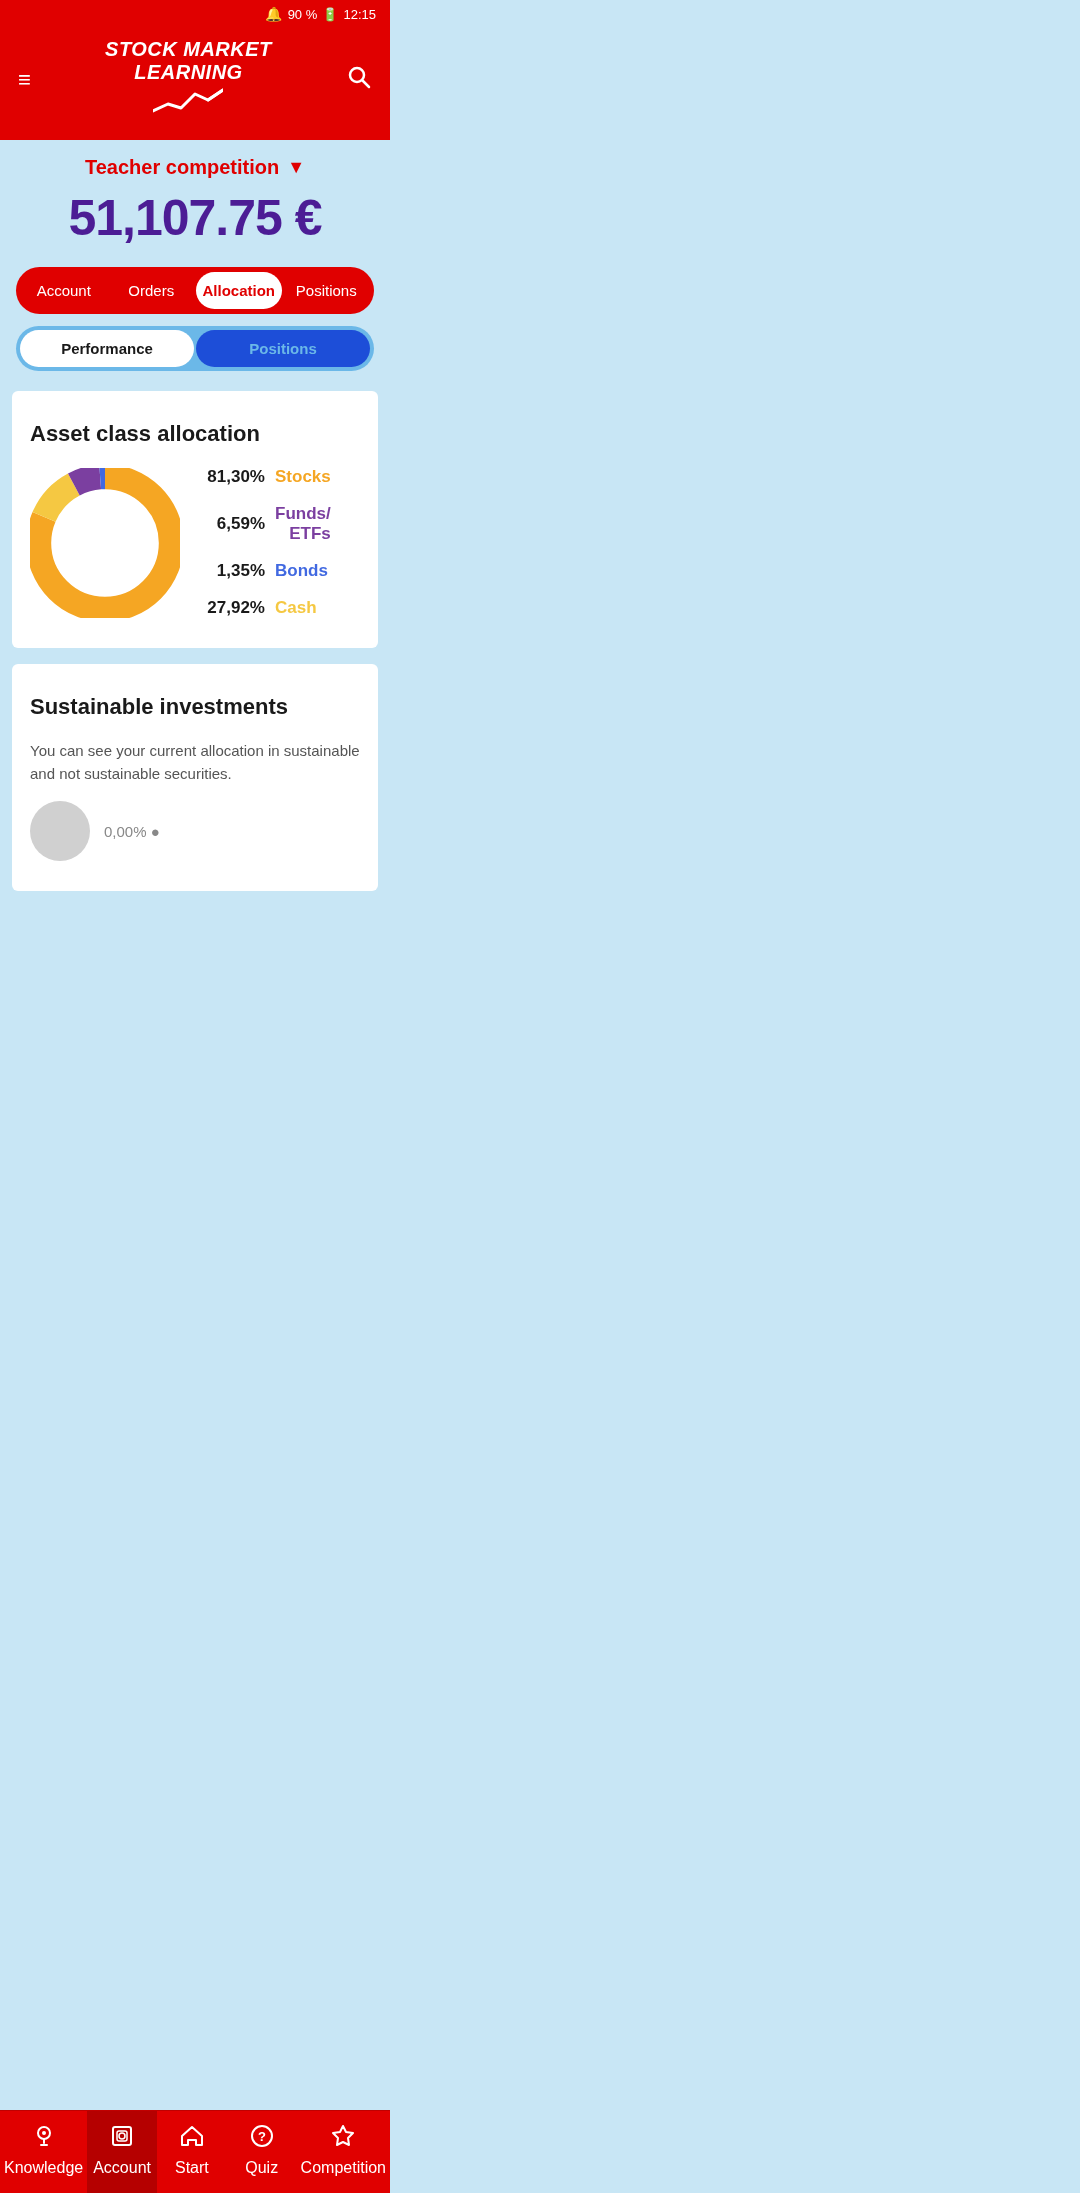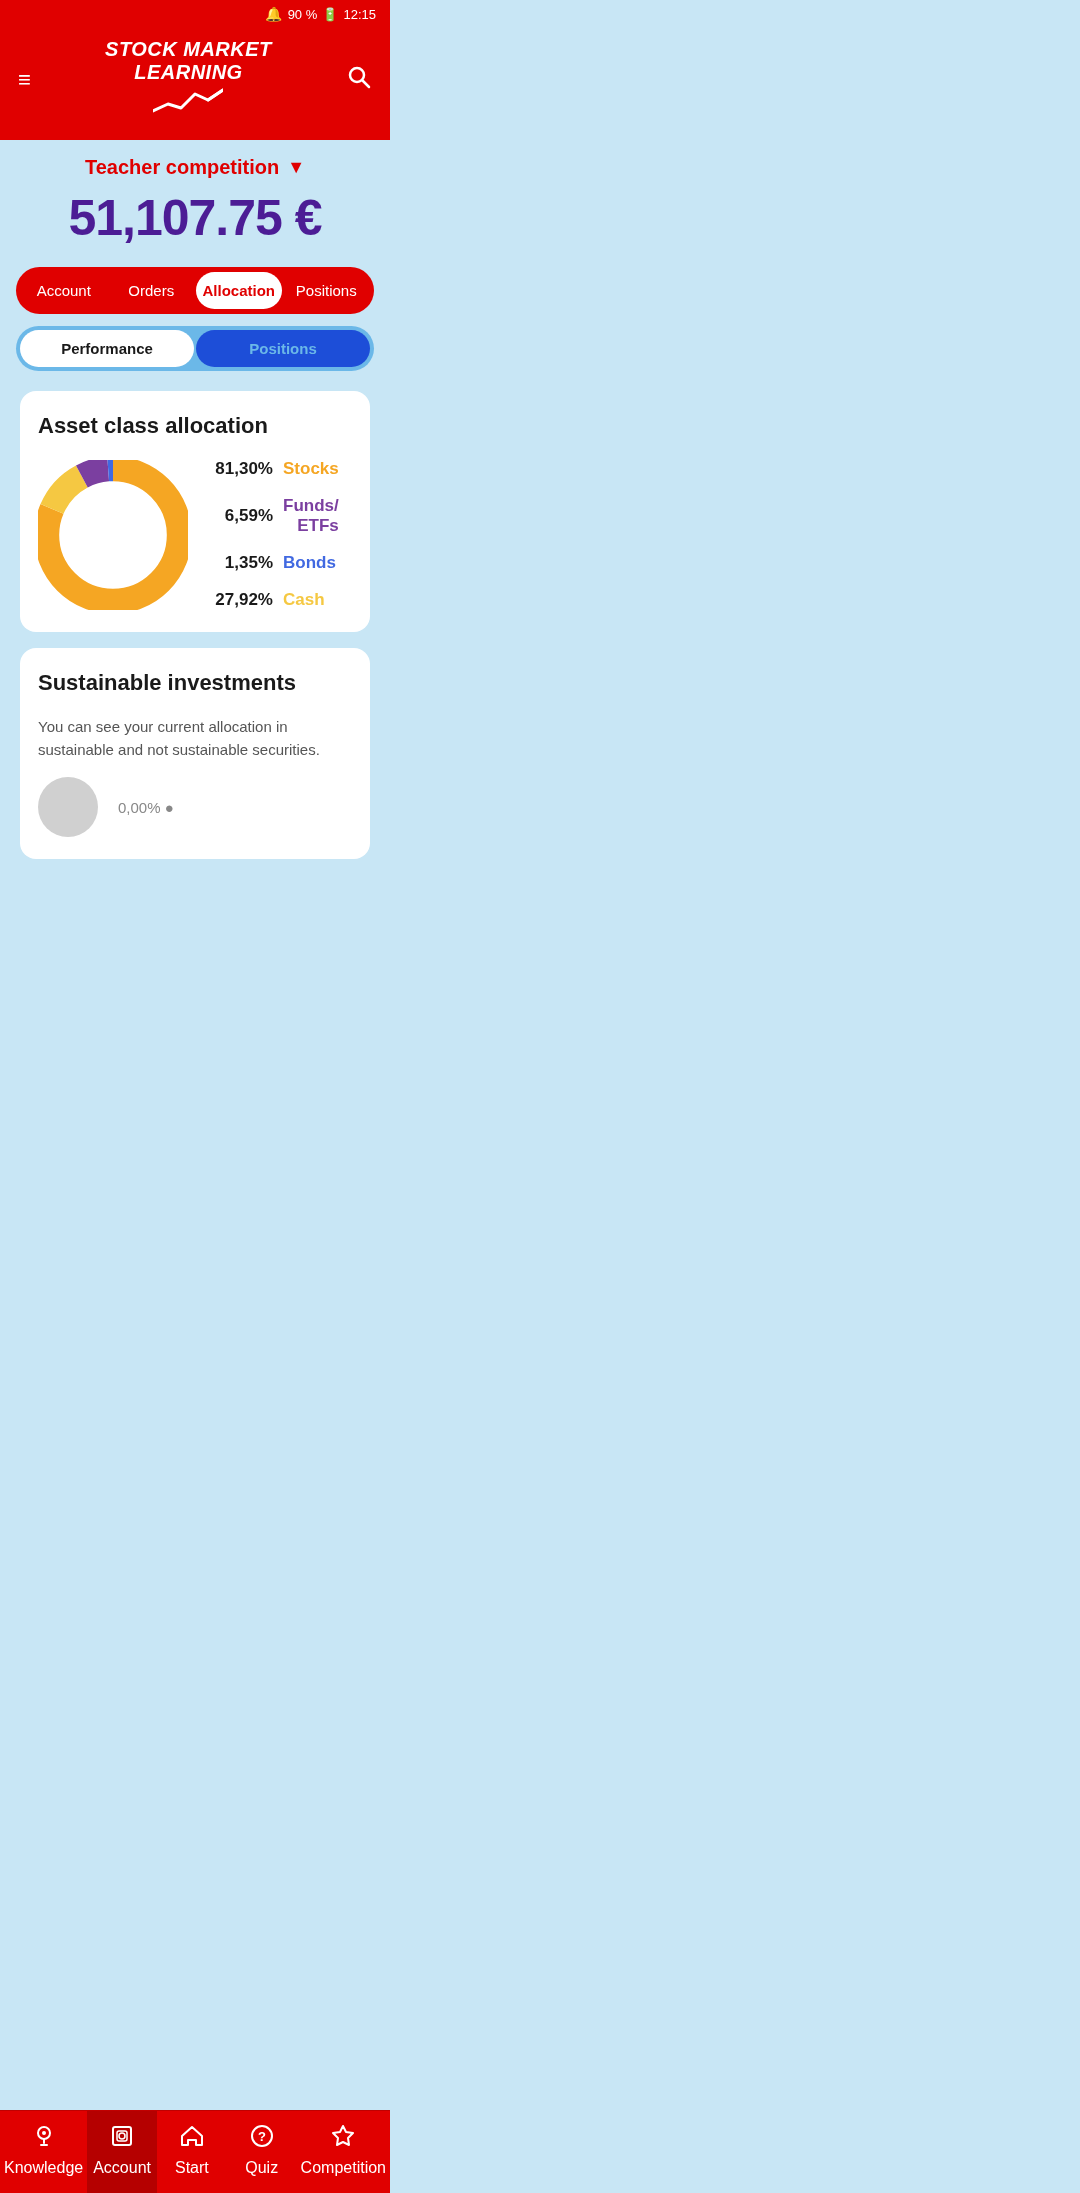--- a/index.html
+++ b/index.html
@@ -147,23 +147,23 @@
       font-weight: 600;
     }
     .tab2:not(.active) {
       color: white;
       font-weight: 600;
     }
 
     
     .card {
       background: white;
-      border-radius: 16px;
-      margin: 0 20px 16px;
-      padding: 22px 18px;
+      border-radius: 6px;
+      margin: 0 12px 16px;
+      padding: 30px 18px;
     }
     .card-title {
       font-size: 22px;
       font-weight: 700;
       color: #1a1a1a;
       margin-bottom: 20px;
     }
 
     
     .allocation-content {
@@ -211,21 +211,21 @@
     
     .sustainable-text {
       font-size: 15px;
       color: #555;
       line-height: 1.5;
       margin-bottom: 16px;
     }
     .sustainable-preview {
       display: flex;
       align-items: center;
-      gap: 20px;
+      gap: 14px;
     }
     .sustainable-circle {
       width: 60px;
       height: 60px;
       background: #d0d0d0;
       border-radius: 50%;
     }
     .sustainable-pct-preview {
       font-size: 15px;
       color: #888;

